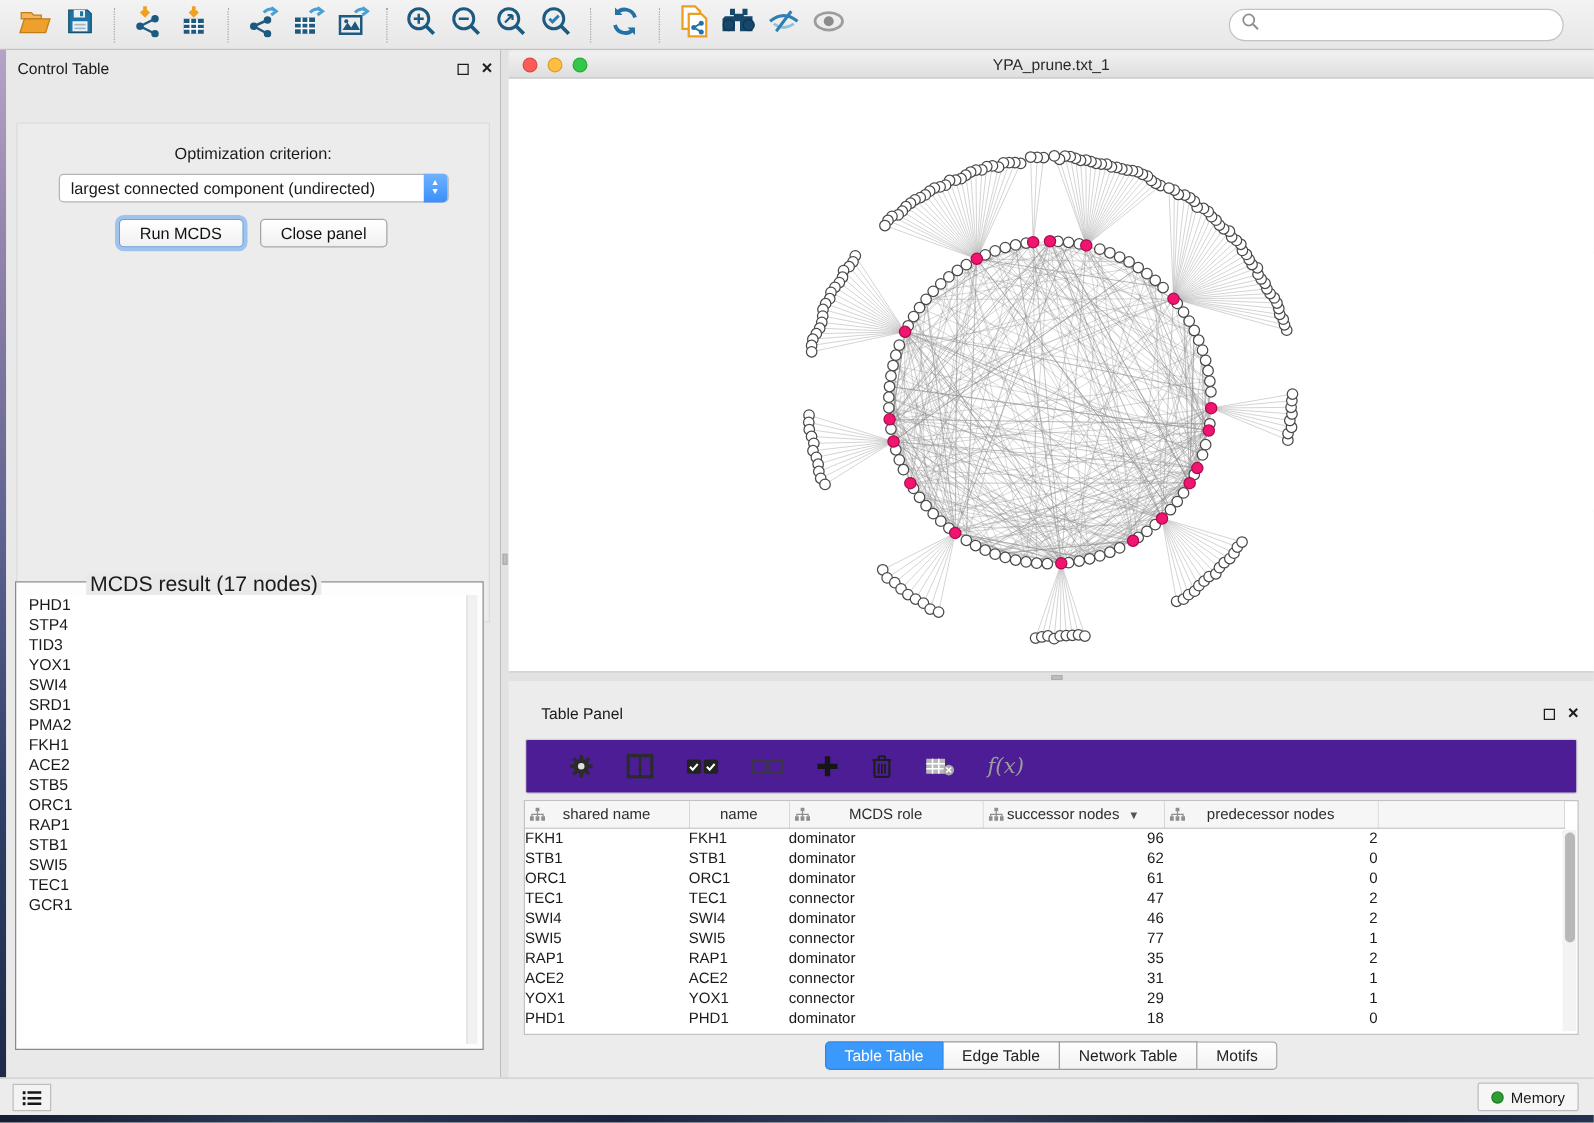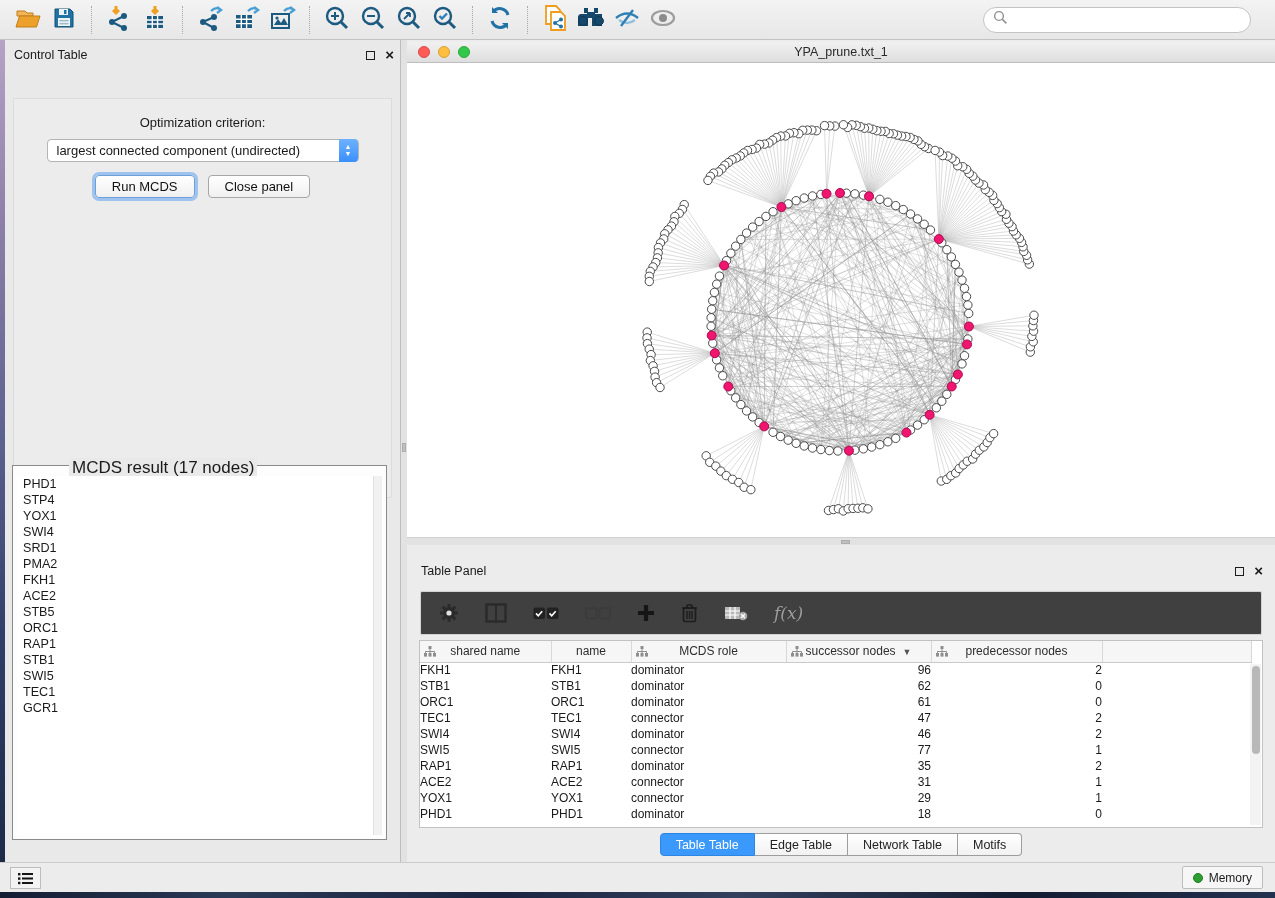--- a/index.html
+++ b/index.html
@@ -64,23 +64,23 @@
     background:linear-gradient(#f1f1f1,#dedede); border-bottom:1px solid #bdbdbd;
     display:flex; align-items:center; }
   .lights { display:flex; gap:8px; margin-left:11px; }
   .light { width:12px; height:12px; border-radius:50%; }
   .net-title { position:absolute; left:0; right:0; text-align:center; font-size:12.5px; color:#2a2a2a; }
   .net-canvas { position:absolute; left:407px; right:0; top:63px; height:474px; background:#fff; }
   .net-canvas svg { display:block; }
 
   
   .table-panel { position:absolute; left:407px; right:0; top:545px; bottom:36px; background:#ececec; }
-  .tp-title-row { position:absolute; left:4px; top:16px; right:12px; height:20px; display:flex; align-items:center; padding-left:10px; font-size:12.5px;justify-content:center; }
-  .tp-toolbar { position:absolute; left:13px; right:13px; top:46px; height:44px; background:#404040;
-    border:1px solid #d2d2d2; border-radius:2px; display:flex; align-items:center; gap:26px; padding-left:18px; }
+  .tp-title-row { position:absolute; left:16px; top:16px; right:12px; height:20px; display:flex; align-items:center; padding-left:10px; font-size:12.5px;justify-content:center; }
+  .tp-toolbar { position:absolute; left:13px; right:13px; top:46px; height:44px; background:#4c1d95;
+    border:1px solid #d2d2d2; border-radius:2px; display:flex; align-items:center; gap:26px; padding-left:34px; }
   .tp-ico { display:flex; align-items:center; justify-content:center; }
   .fx-label { font-family:"DejaVu Serif",serif; font-style:italic; font-size:17px; color:#9d9d9d; }
   .node-table-wrap { position:absolute; left:12px; right:12px; top:95px; height:188px; background:#fff; border:1px solid #c2c2c2; overflow:hidden; }
   table.node-table { border-collapse:collapse; table-layout:fixed; width:831px; }
   table.node-table th { height:21px; background:#f6f6f6; border-right:1px solid #d8d8d8; border-bottom:1px solid #cacaca;
     font-weight:normal; font-size:12px; color:#2e2e2e; position:relative; text-align:center; }
   table.node-table td { height:16px; font-size:12px; padding:0; white-space:nowrap; }
   td.c-left { text-align:left; padding-left:13px; }
   td.c-right { text-align:right; padding-right:9px; }
   .th-tree { position:absolute; left:4px; top:5px; }
@@ -264,20 +264,21 @@
     <div class="btn-row">
       <button class="push-btn focused">Run MCDS</button>
       <button class="push-btn">Close panel</button>
     </div>
   </div>
   <div class="mcds-fieldset">
     <span class="mcds-legend">MCDS result (17 nodes)</span>
     <div class="mcds-list" id="mcds-list">
         <div class="mcds-item">PHD1</div>
         <div class="mcds-item">STP4</div>
+        <div class="mcds-item">TID3</div>
         <div class="mcds-item">YOX1</div>
         <div class="mcds-item">SWI4</div>
         <div class="mcds-item">SRD1</div>
         <div class="mcds-item">PMA2</div>
         <div class="mcds-item">FKH1</div>
         <div class="mcds-item">ACE2</div>
         <div class="mcds-item">STB5</div>
         <div class="mcds-item">ORC1</div>
         <div class="mcds-item">RAP1</div>
         <div class="mcds-item">STB1</div>

